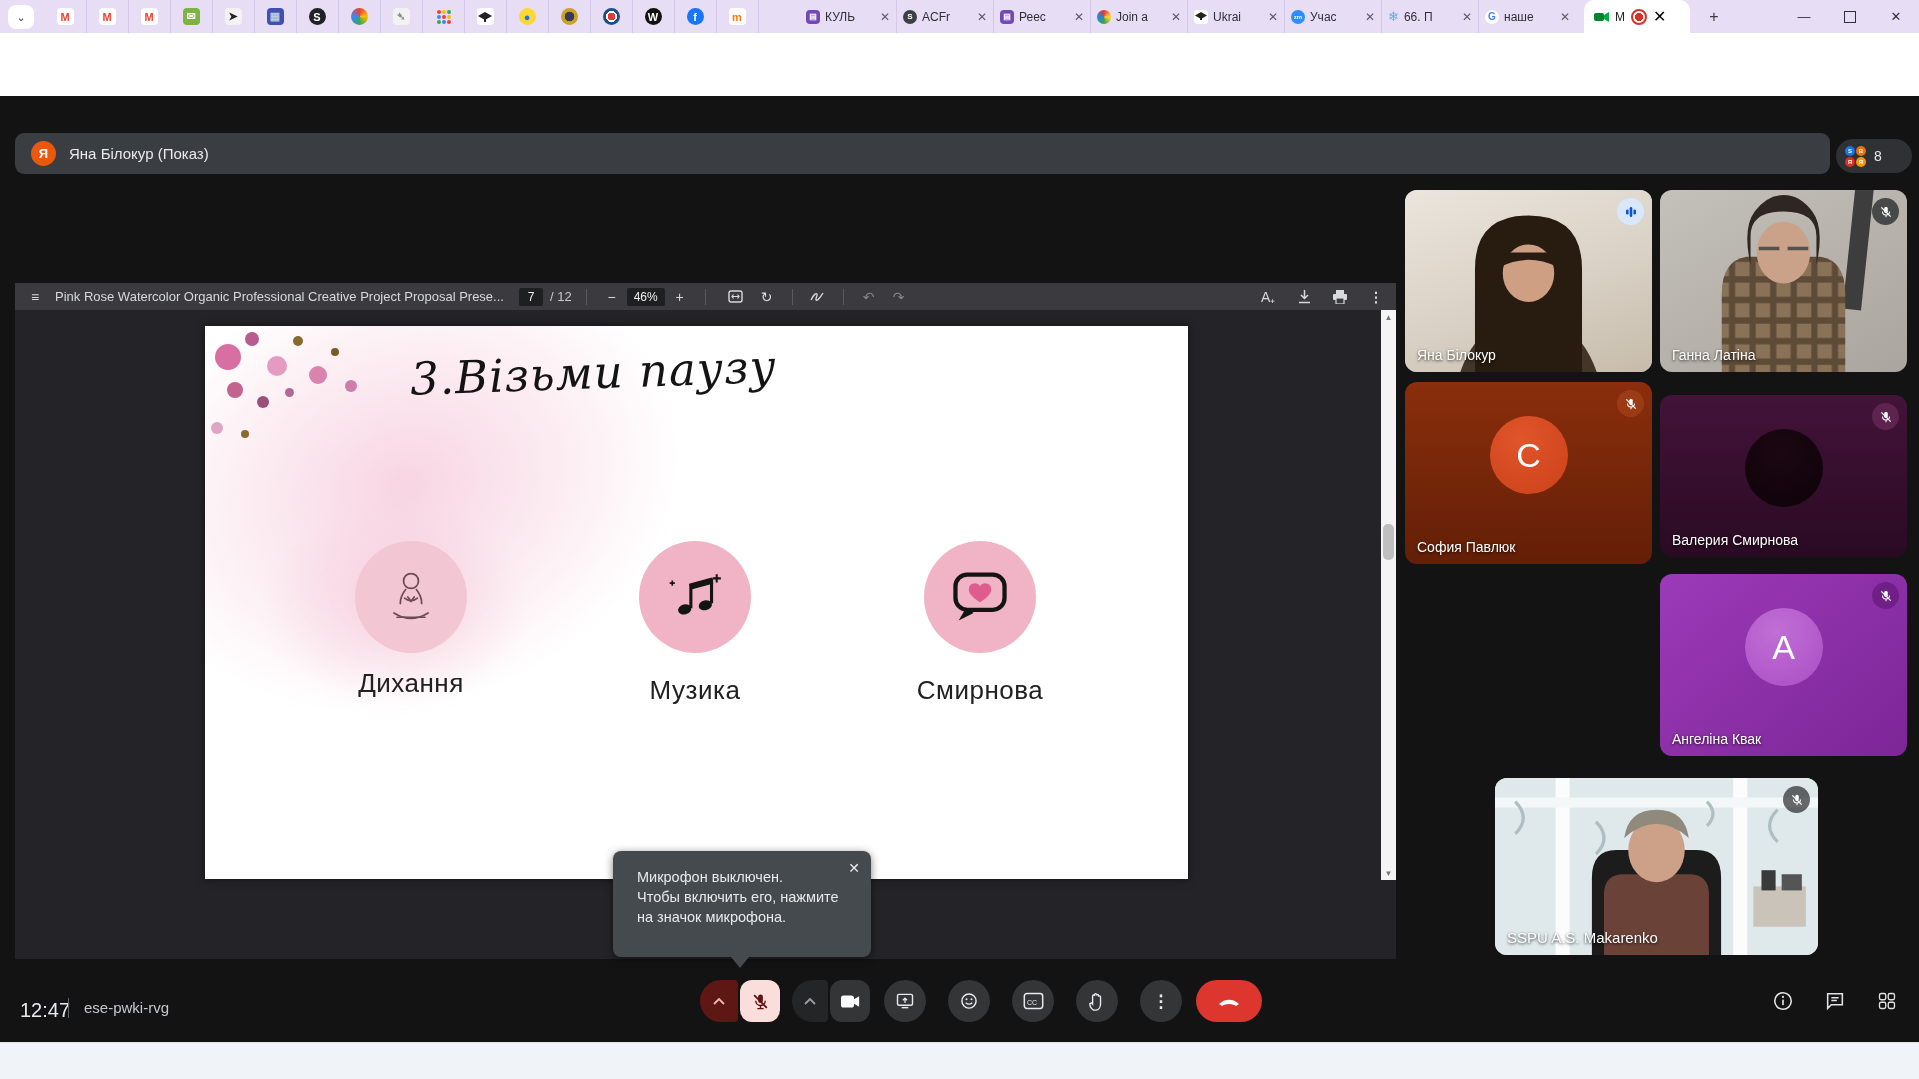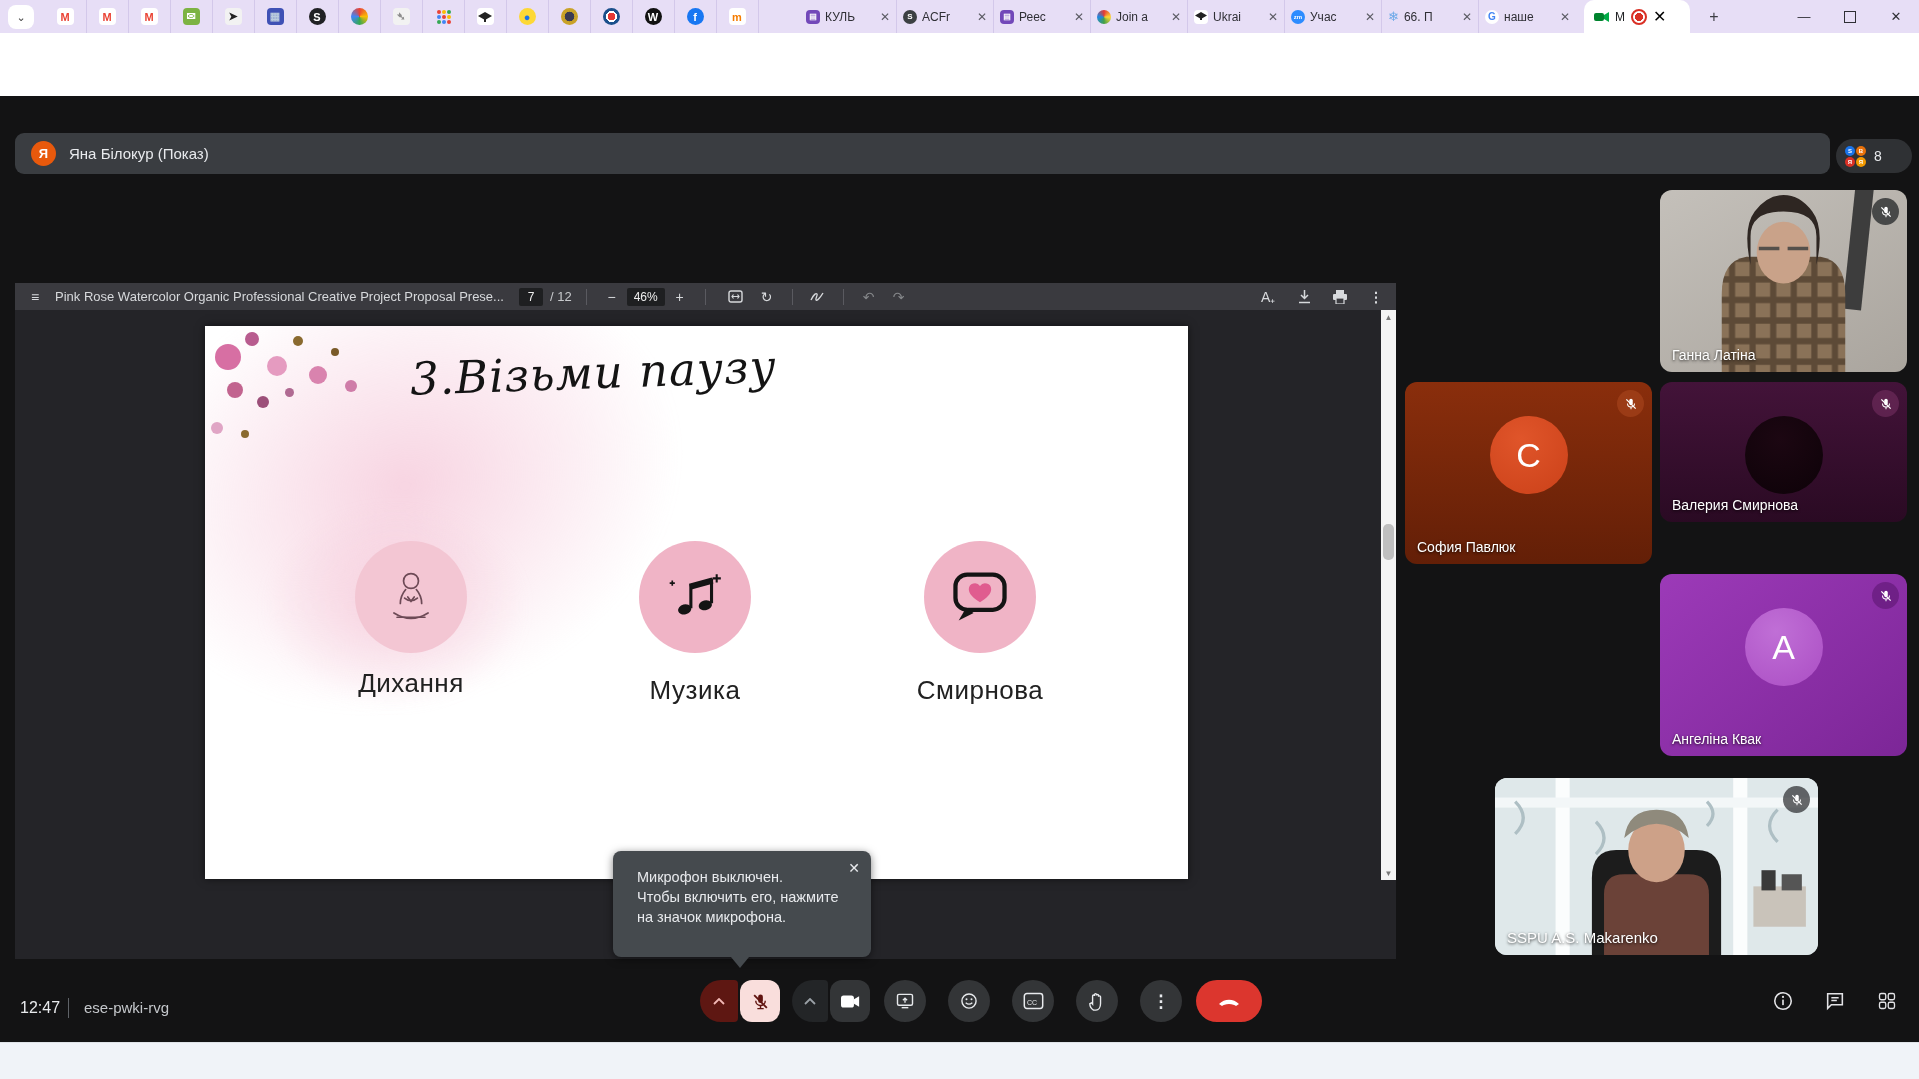--- a/index.html
+++ b/index.html
@@ -59,21 +59,21 @@
   .chip{position:absolute;right:8px;top:8px;width:27px;height:27px;border-radius:50%;z-index:3}
   .ava{position:absolute;left:50%;transform:translateX(-50%);top:34px;width:78px;height:78px;border-radius:50%;color:#fff;font-size:34px;z-index:2}
   .vid{position:absolute;inset:0}
 
   
   .tooltip{left:613px;top:755px;width:258px;height:106px;background:#454a4e;border-radius:8px;box-shadow:0 2px 8px rgba(0,0,0,.5);z-index:9}
   .tooltip .tl{position:absolute;left:24px;color:#e8eaed;font-size:14.5px;white-space:nowrap}
   .ttail{position:absolute;left:118px;top:861px;width:0;height:0;border-left:9px solid transparent;border-right:9px solid transparent;border-top:11px solid #454a4e;z-index:9;margin-left:613px}
 
   
-  .ftime{left:20px;top:903px;color:#e8eaed;font-size:16px;font-weight:500}
+  .ftime{left:20px;top:903px;color:#e8eaed;font-size:20px;font-weight:500}
   .fsep{left:68px;top:902px;width:1px;height:20px;background:#5f6368}
   .fcode{left:84px;top:903px;color:#c4c7cb;font-size:15px}
   .cbtn{top:884px;height:42px;background:#333537;z-index:5}
   .rico{top:892px;width:26px;height:26px;color:#e3e3e6}
 
   
   .taskbar{left:0;top:1042px;width:1919px;height:37px;background:#f0f3f8;border-top:1px solid #dfe3e8}
   svg{display:block}
 </style>
 </head>
@@ -404,20 +404,38 @@
     <div class="abs slidelabel" style="left:380px;top:349px">Музика</div>
     <div class="abs slidelabel" style="left:665px;top:349px">Смирнова</div>
   </div>
 
   <div class="abs pdfscroll">
     <div class="ctr" style="height:14px;color:#777;font-size:8px">▲</div>
     <div style="position:absolute;left:2px;top:214px;width:11px;height:36px;border-radius:5px;background:#bfbfbf"></div>
     <div class="ctr" style="position:absolute;bottom:0;width:100%;height:14px;color:#777;font-size:8px">▼</div>
   </div>
 
+  <div class="abs tile" style="left:1405px;top:94px;width:247px;height:182px;outline:3px solid #9ab4f8;outline-offset:-3px">
+    <div class="vid" style="background:linear-gradient(160deg,#ebe5dd 0%,#d9d1c5 55%,#c7bcab 100%)">
+      <svg viewBox="0 0 120 100" preserveAspectRatio="xMidYMax slice" style="position:absolute;inset:0;width:100%;height:100%">
+          <ellipse cx="60" cy="118" rx="36" ry="46" fill="#433528"></ellipse>
+          <path d="M34 100V50q0-26 26-26t26 26v50z" fill="#281b10"></path>
+          <ellipse cx="60" cy="52" rx="12.5" ry="14" fill="#cf9f84"></ellipse>
+          <path d="M46 42h28v7q-14-7-28 0z" fill="#281b10"></path>
+        </svg>
+    </div>
+    <div class="chip ctr" style="background:#d9e7fd">
+      <svg width="12" height="12">
+          <rect x="1" y="3.5" width="2.6" height="5" rx="1.3" fill="#0b57d0"></rect>
+          <rect x="4.7" y="1" width="2.6" height="10" rx="1.3" fill="#0b57d0"></rect>
+          <rect x="8.4" y="3.5" width="2.6" height="5" rx="1.3" fill="#0b57d0"></rect>
+        </svg>
+    </div>
+    <div class="nm">Яна Білокур</div>
+  </div>
 
   <div class="abs tile" style="left:1660px;top:94px;width:247px;height:182px">
     <div class="vid" style="background:linear-gradient(150deg,#c4c0ba,#aaa59e)">
       <svg viewBox="0 0 120 100" preserveAspectRatio="xMidYMax slice" style="position:absolute;inset:0;width:100%;height:100%">
         <defs>
             <pattern id="plaid" width="10" height="10" patternUnits="userSpaceOnUse">
               <rect width="10" height="10" fill="#8a7258"></rect>
               <path d="M0 5h10M5 0v10" stroke="#5d4a37" stroke-width="3"></path>
             </pattern>
           </defs>
@@ -445,21 +463,21 @@
       <svg width="14" height="14" viewBox="0 0 24 24">
           <path d="M12 3a3 3 0 0 1 3 3v5a3 3 0 0 1-6 0V6a3 3 0 0 1 3-3z" fill="#fff"></path>
           <path d="M6 11a6 6 0 0 0 12 0" stroke="#fff" stroke-width="1.8" fill="none"></path>
           <path d="M12 17v4" stroke="#fff" stroke-width="1.8"></path>
           <path d="M4 4l16 16" stroke="#fff" stroke-width="2.2"></path>
         </svg>
     </div>
     <div class="nm">София Павлюк</div>
   </div>
 
-  <div class="abs tile" style="left:1660px;top:286px;width:247px;height:140px;background:linear-gradient(#431339,#2a0a23)">
+  <div class="abs tile" style="left:1660px;top:299px;width:247px;height:162px;background:linear-gradient(#431339,#2a0a23)">
     <div class="ava ctr" style="background:radial-gradient(circle at 45% 30%,#1c0712,#0d0208)"></div>
     <div class="chip ctr" style="background:rgba(120,50,100,.55)">
       <svg width="14" height="14" viewBox="0 0 24 24">
           <path d="M12 3a3 3 0 0 1 3 3v5a3 3 0 0 1-6 0V6a3 3 0 0 1 3-3z" fill="#fff"></path>
           <path d="M6 11a6 6 0 0 0 12 0" stroke="#fff" stroke-width="1.8" fill="none"></path>
           <path d="M12 17v4" stroke="#fff" stroke-width="1.8"></path>
           <path d="M4 4l16 16" stroke="#fff" stroke-width="2.2"></path>
         </svg>
     </div>
     <div class="nm">Валерия Смирнова</div>

